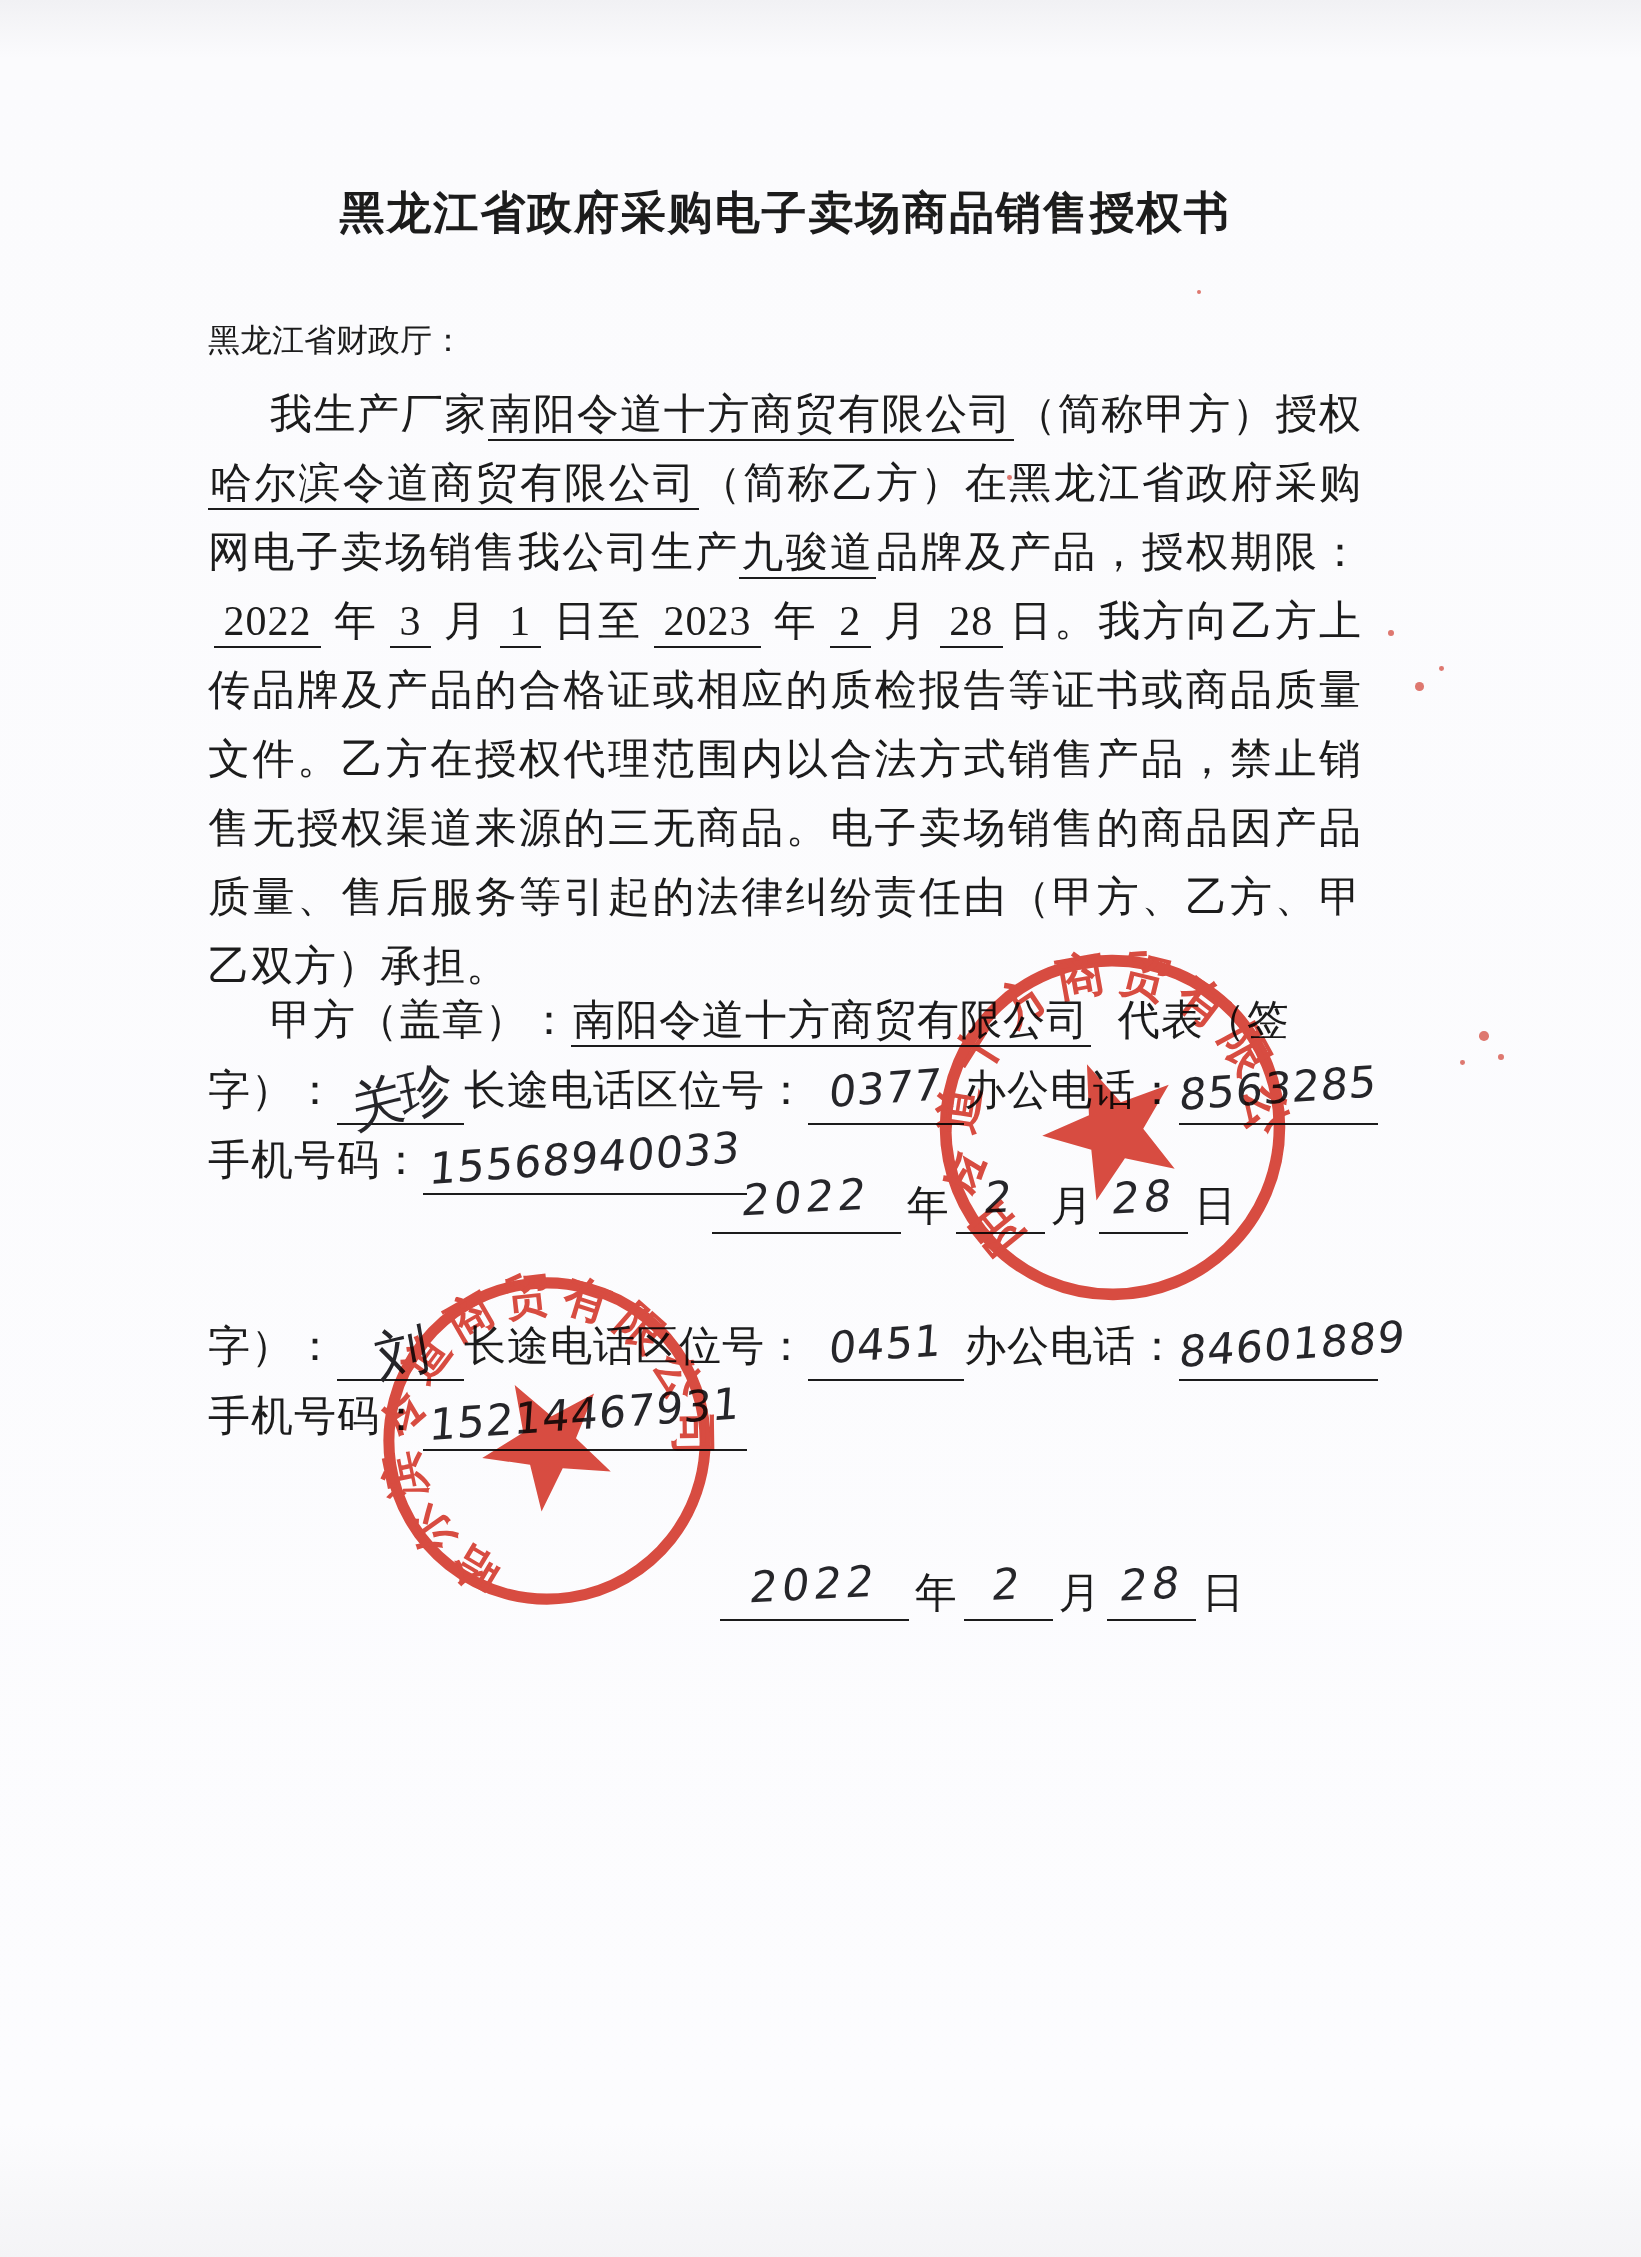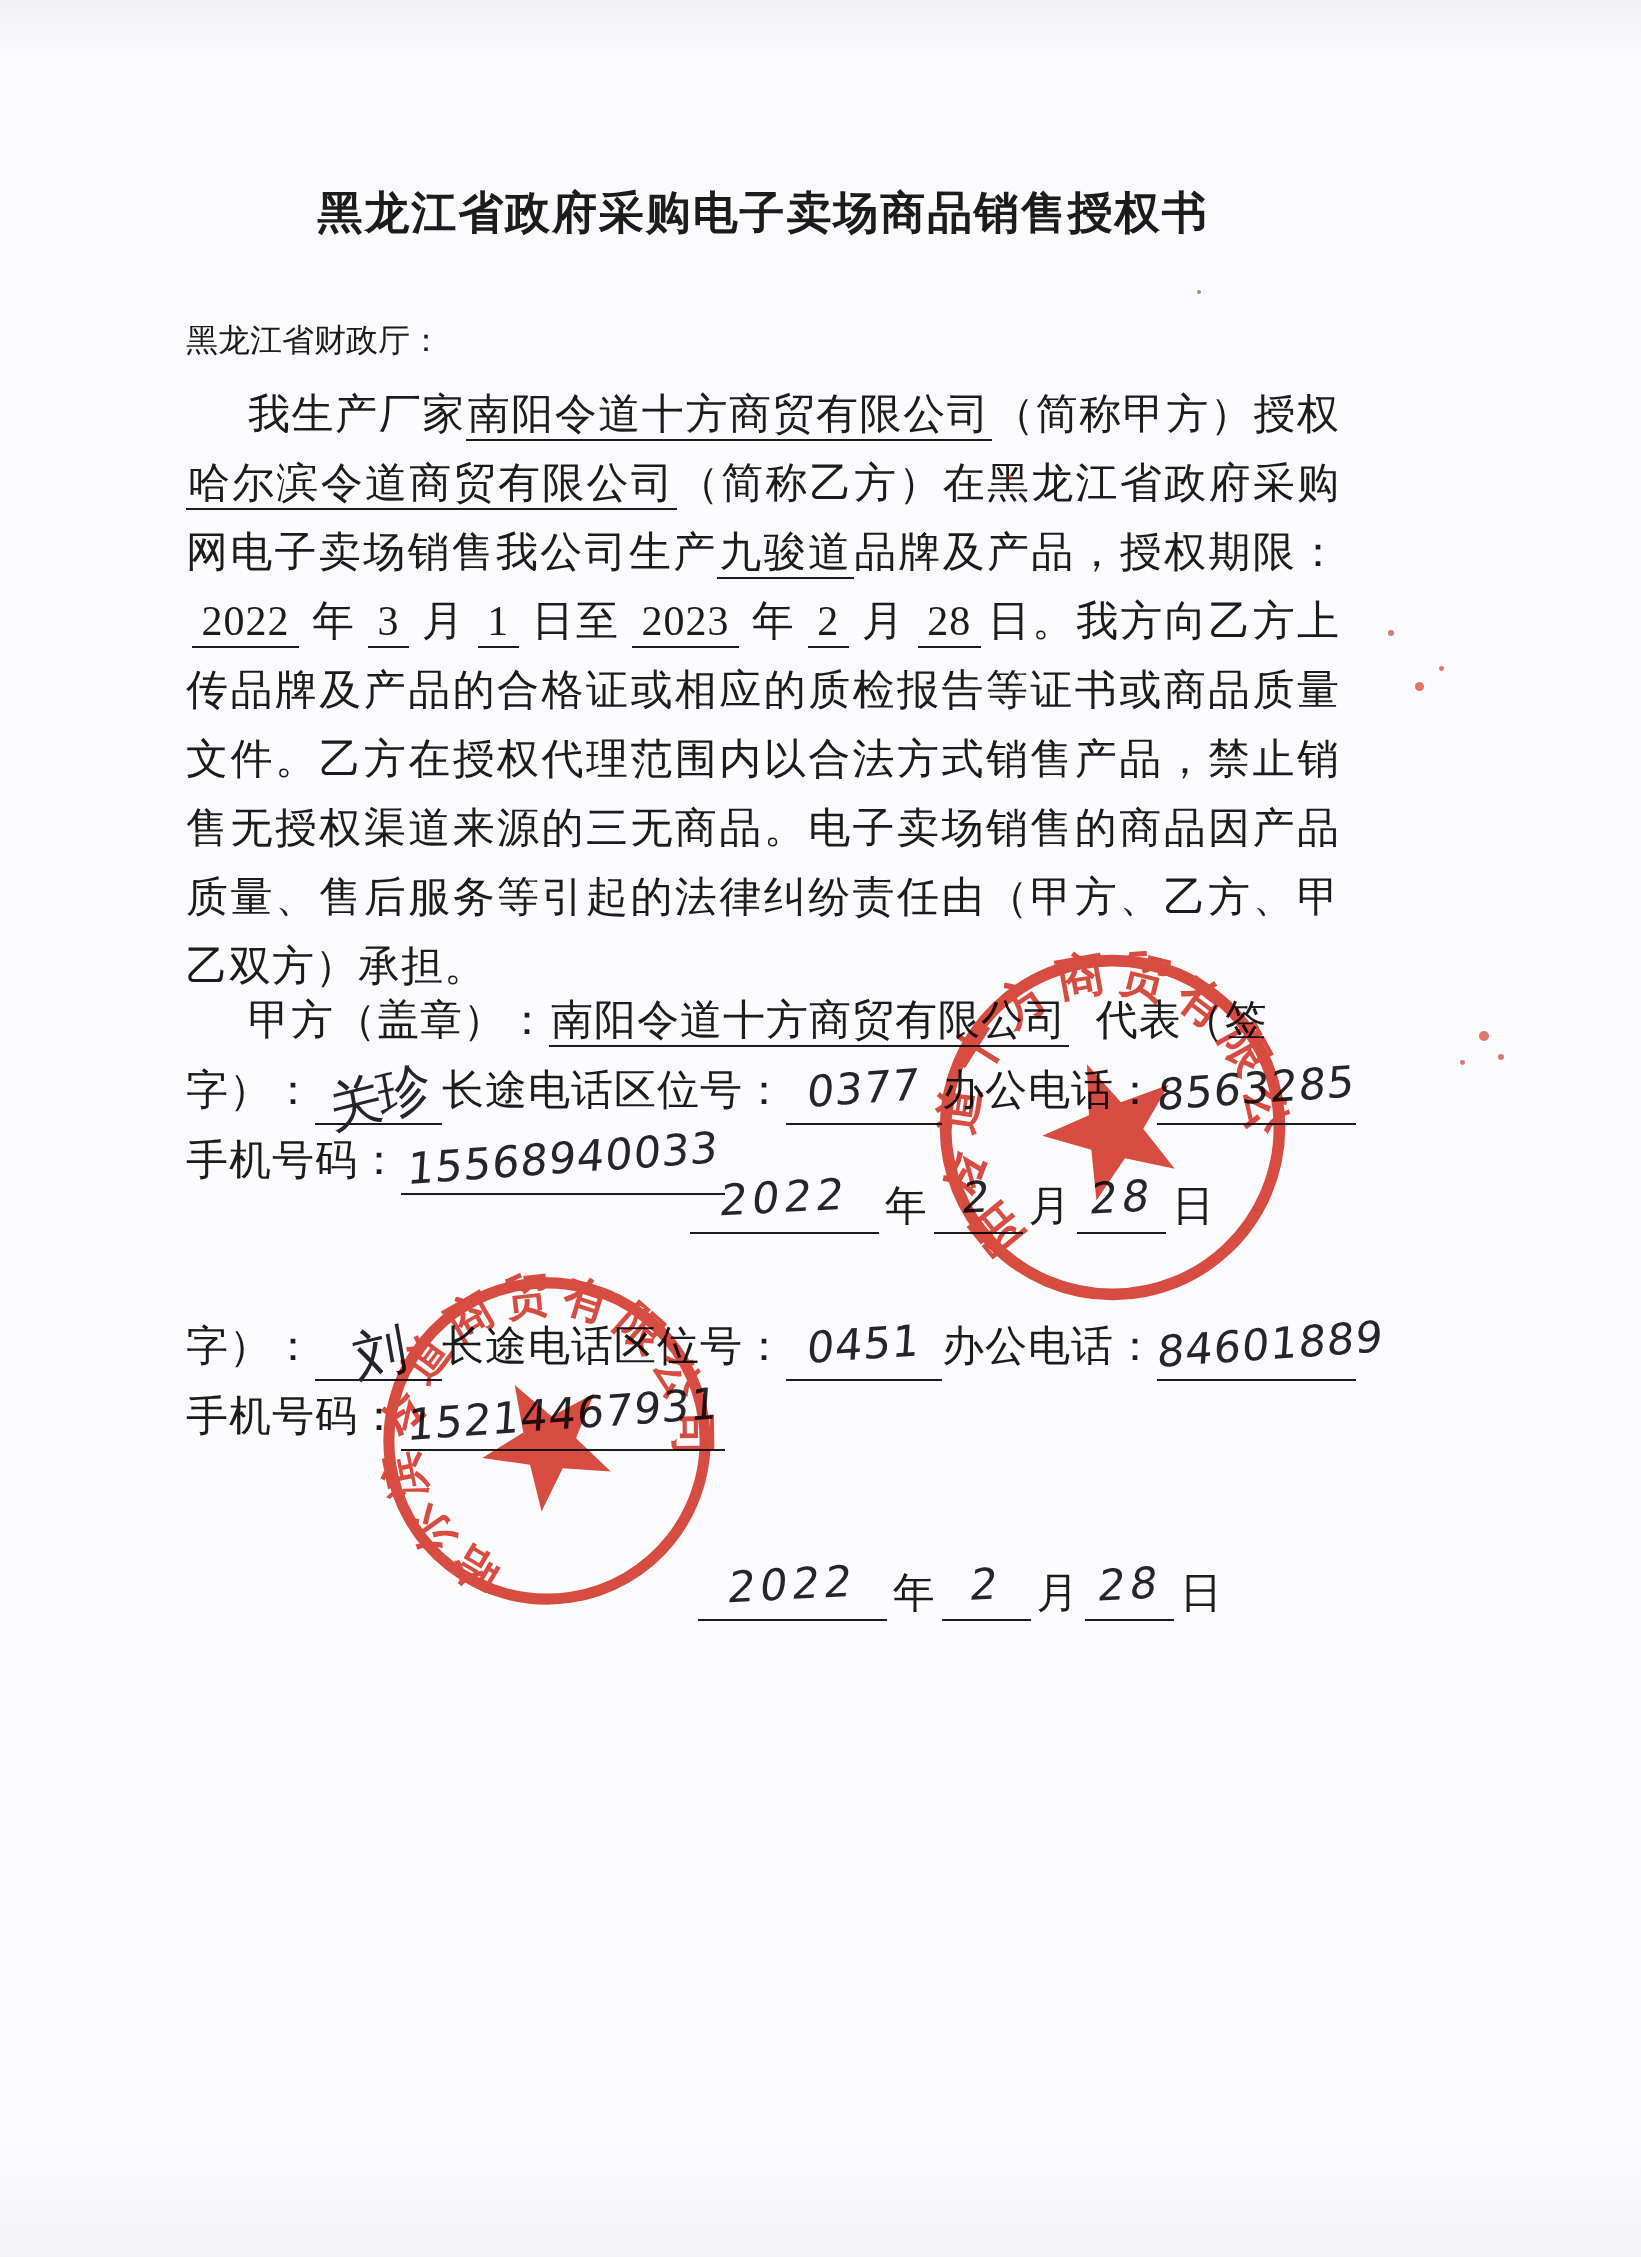--- a/index.html
+++ b/index.html
@@ -5,21 +5,21 @@
   html,body{margin:0;padding:0;background:#9a9aa0;}
   .page{
     position:relative;
     width:1641px;height:2257px;
     margin:0 auto;
     background:linear-gradient(180deg,#f1f1f4 0px,#fbfbfd 58px,#fcfcfe 2124px,#f4f4f6 2257px);
     color:#1c1c1c;
     font-family:"Liberation Serif","DejaVu Serif",serif;
     overflow:hidden;
   }
-  .content{position:absolute;left:186px;width:1154px;top:0;height:100%;}
+  .content{position:absolute;left:208px;width:1154px;top:0;height:100%;}
   .title{
     position:absolute;top:183px;left:0;right:0;margin:0;
     text-align:center;
     font-family:"DejaVu Sans","Liberation Sans",sans-serif;
     font-weight:bold;font-size:45px;letter-spacing:1.9px;
   }
   .salutation{position:absolute;top:319px;left:0;font-size:32px;}
   .para{
     position:absolute;top:380px;left:0;right:0;margin:0;
     font-size:42px;line-height:69px;text-align:justify;

